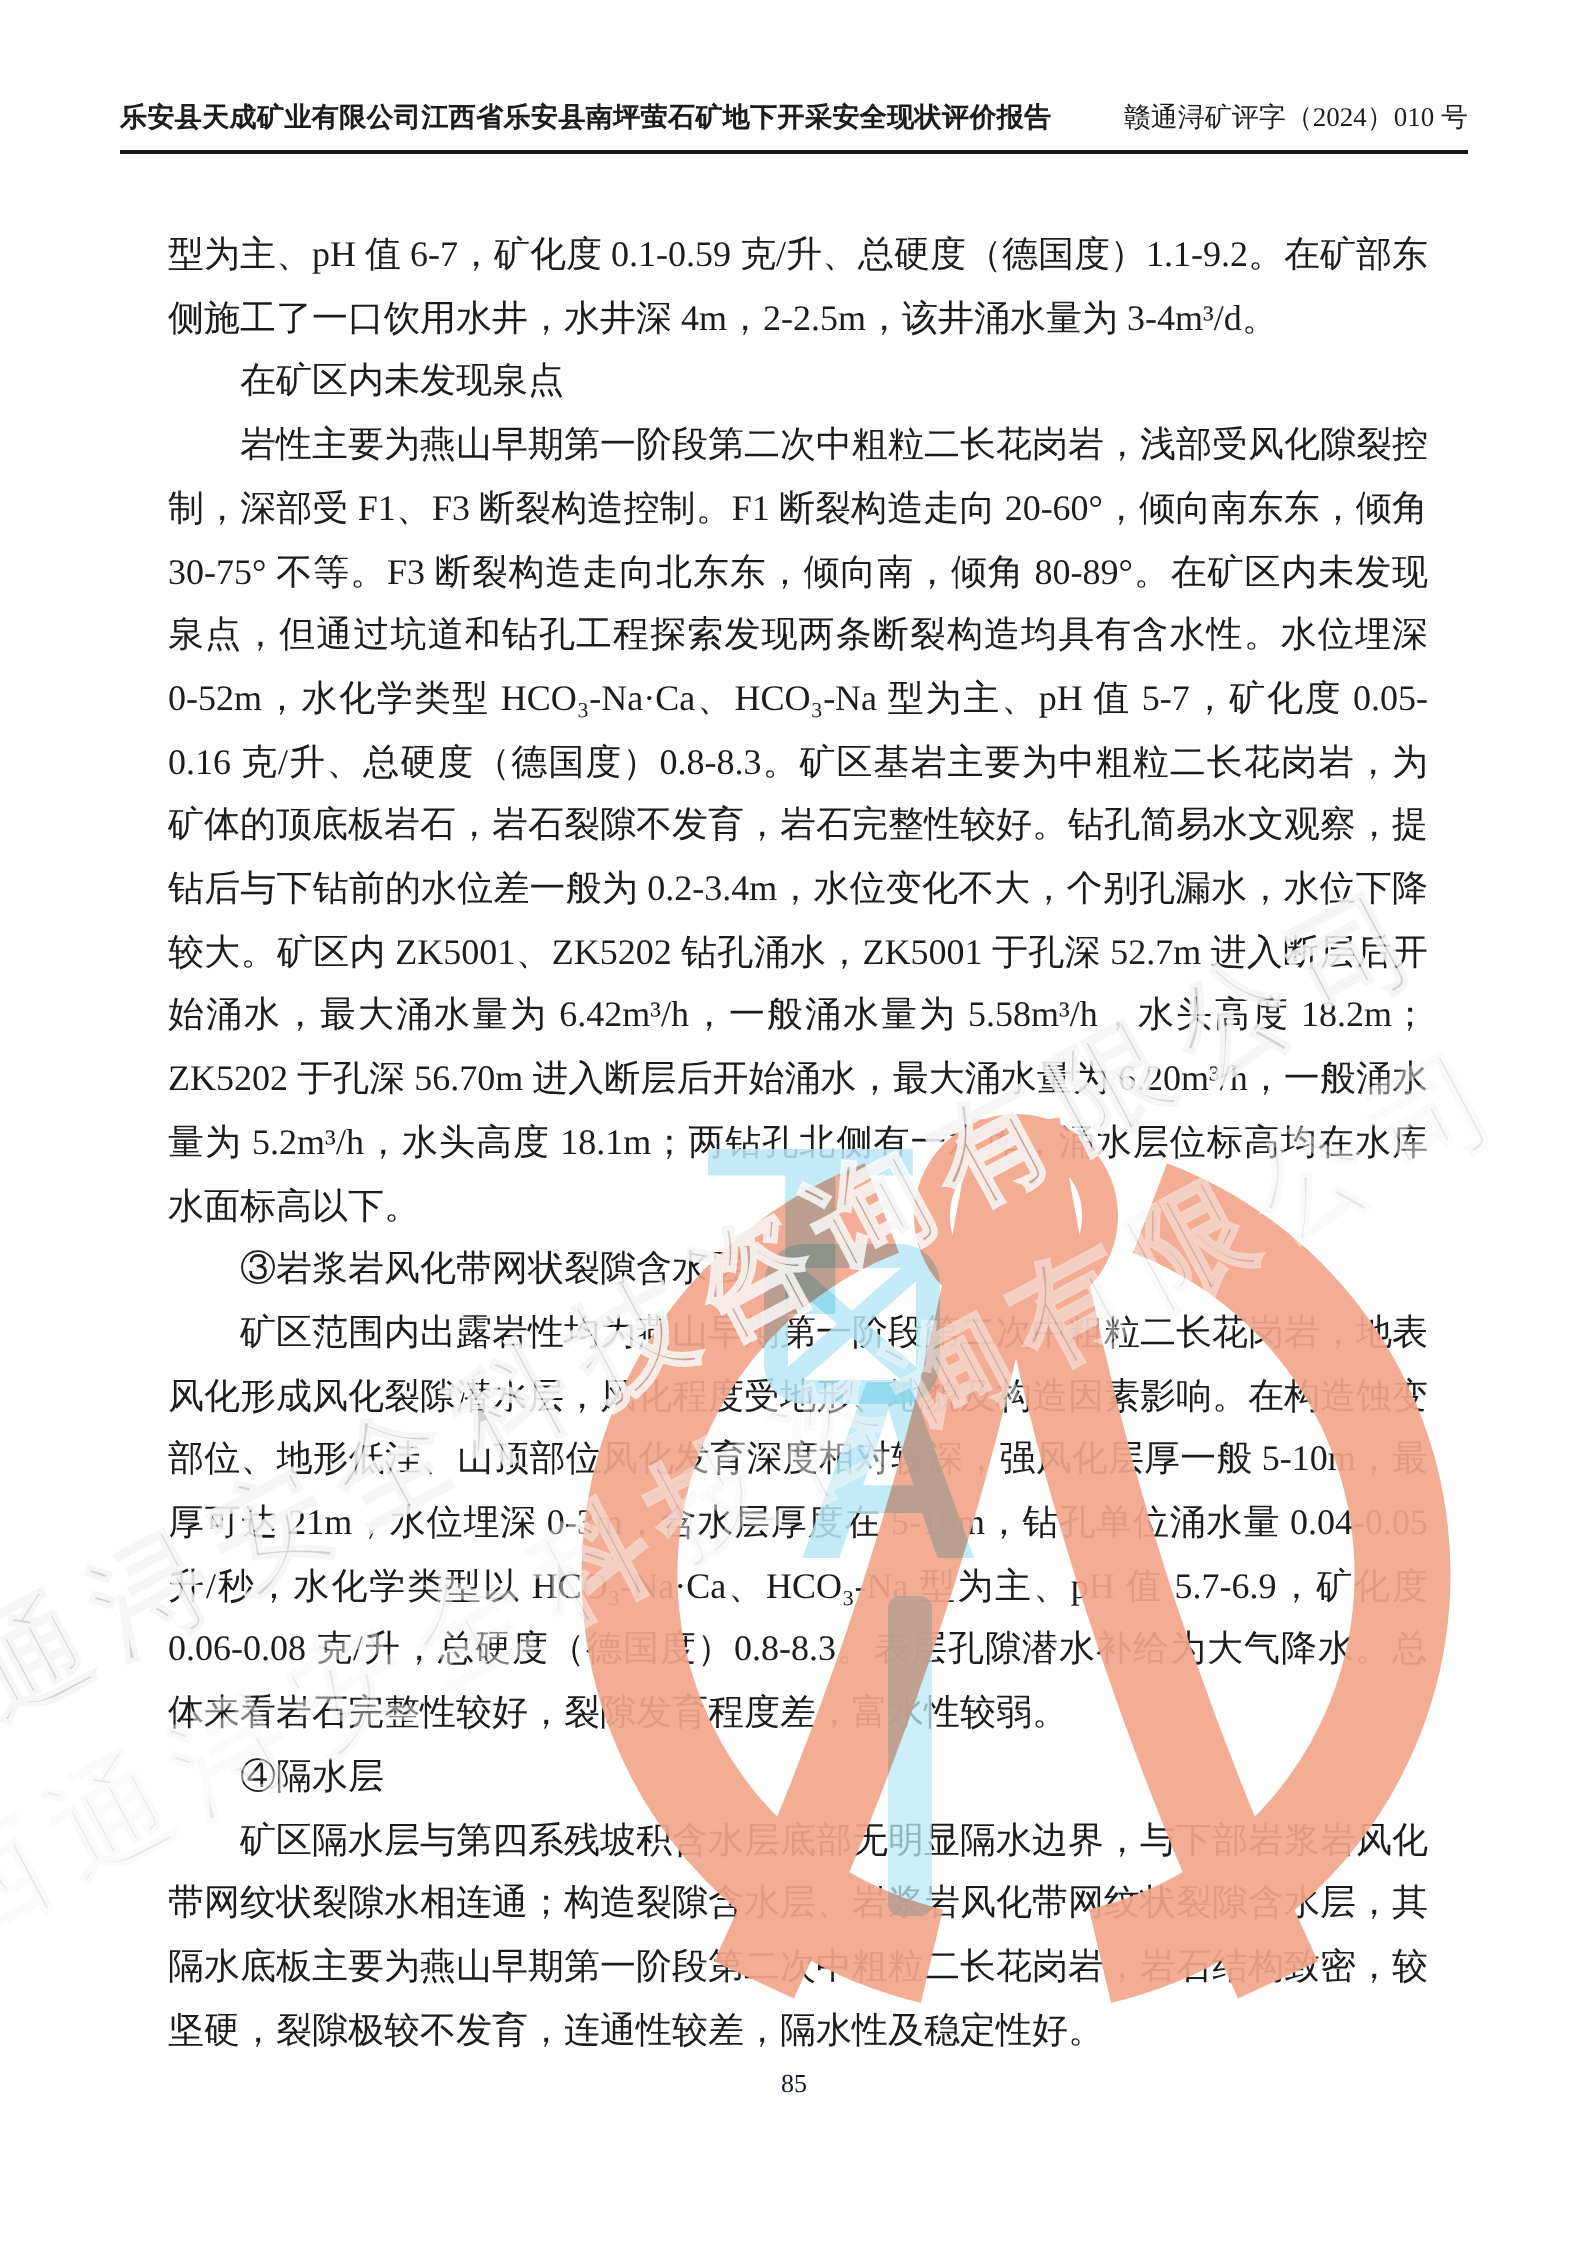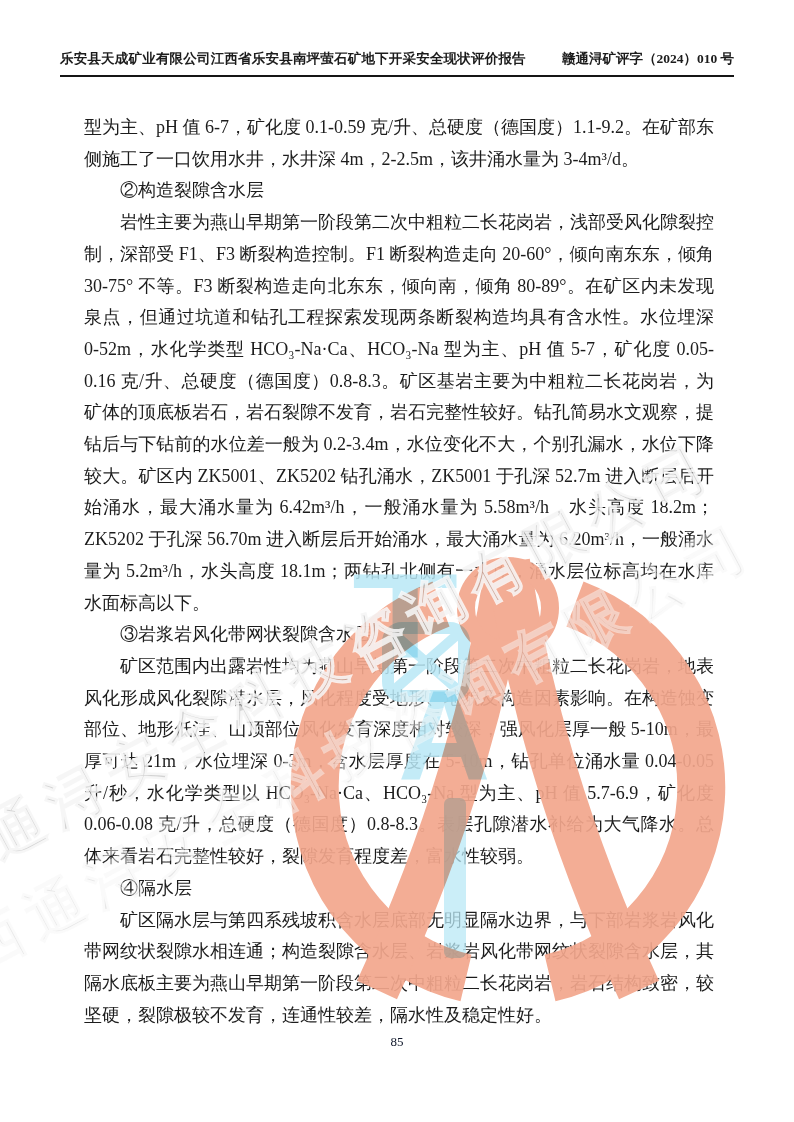--- a/index.html
+++ b/index.html
@@ -15,21 +15,21 @@
   
   .header{
     position:absolute;left:60px;top:50px;width:674px;
     display:flex;justify-content:space-between;align-items:flex-end;
     border-bottom:2px solid #151515;
     padding-bottom:7px;
     font-size:13.5px;
     white-space:nowrap;
   }
   .header .left{font-weight:600;letter-spacing:.2px;}
-  .header .right{font-weight:700;text-align:center;}
+  .header .right{font-weight:400;text-align:center;}
   
   .content{
     position:absolute;left:84px;top:112px;width:630px;
     font-size:18px;line-height:31.7px;
     text-align:justify;
     z-index:1;
   }
   .content p{margin:0;}
   .content p.indent{text-indent:2em;}
   
@@ -67,21 +67,21 @@
 
 <div class="page">
 
   <div class="header">
     <span class="left">乐安县天成矿业有限公司江西省乐安县南坪萤石矿地下开采安全现状评价报告</span>
     <span class="right">赣通浔矿评字（2024）010 号</span>
   </div>
 
   <div class="content">
     <p>型为主、pH 值 6-7，矿化度 0.1-0.59 克/升、总硬度（德国度）1.1-9.2。在矿部东侧施工了一口饮用水井，水井深 4m，2-2.5m，该井涌水量为 3-4m³/d。</p>
-    <p class="indent">②构造裂隙含水层</p>
+    <p class="indent">在矿区内未发现泉点</p>
     <p class="indent">岩性主要为燕山早期第一阶段第二次中粗粒二长花岗岩，浅部受风化隙裂控制，深部受 F1、F3 断裂构造控制。F1 断裂构造走向 20-60°，倾向南东东，倾角 30-75° 不等。F3 断裂构造走向北东东，倾向南，倾角 80-89°。在矿区内未发现泉点，但通过坑道和钻孔工程探索发现两条断裂构造均具有含水性。水位埋深 0-52m，水化学类型 HCO₃-Na·Ca、HCO₃-Na 型为主、pH 值 5-7，矿化度 0.05-0.16 克/升、总硬度（德国度）0.8-8.3。矿区基岩主要为中粗粒二长花岗岩，为矿体的顶底板岩石，岩石裂隙不发育，岩石完整性较好。钻孔简易水文观察，提钻后与下钻前的水位差一般为 0.2-3.4m，水位变化不大，个别孔漏水，水位下降较大。矿区内 ZK5001、ZK5202 钻孔涌水，ZK5001 于孔深 52.7m 进入断层后开始涌水，最大涌水量为 6.42m³/h，一般涌水量为 5.58m³/h，水头高度 18.2m；ZK5202 于孔深 56.70m 进入断层后开始涌水，最大涌水量为 6.20m³/h，一般涌水量为 5.2m³/h，水头高度 18.1m；两钻孔北侧有一水库，涌水层位标高均在水库水面标高以下。</p>
     <p class="indent">③岩浆岩风化带网状裂隙含水层</p>
     <p class="indent">矿区范围内出露岩性均为燕山早期第一阶段第二次中粗粒二长花岗岩，地表风化形成风化裂隙潜水层，风化程度受地形、地貌及构造因素影响。在构造蚀变部位、地形低洼、山顶部位风化发育深度相对较深，强风化层厚一般 5-10m，最厚可达 21m，水位埋深 0-3m，含水层厚度在 5-10m，钻孔单位涌水量 0.04-0.05 升/秒，水化学类型以 HCO₃-Na·Ca、HCO₃-Na 型为主、pH 值 5.7-6.9，矿化度 0.06-0.08 克/升，总硬度（德国度）0.8-8.3。表层孔隙潜水补给为大气降水。总体来看岩石完整性较好，裂隙发育程度差，富水性较弱。</p>
     <p class="indent">④隔水层</p>
     <p class="indent">矿区隔水层与第四系残坡积含水层底部无明显隔水边界，与下部岩浆岩风化带网纹状裂隙水相连通；构造裂隙含水层、岩浆岩风化带网纹状裂隙含水层，其隔水底板主要为燕山早期第一阶段第二次中粗粒二长花岗岩，岩石结构致密，较坚硬，裂隙极较不发育，连通性较差，隔水性及稳定性好。</p>
   </div>
 
   <div class="watermark">
 
     <svg class="wm-logo" width="478" height="468" viewBox="0 0 478 468">

